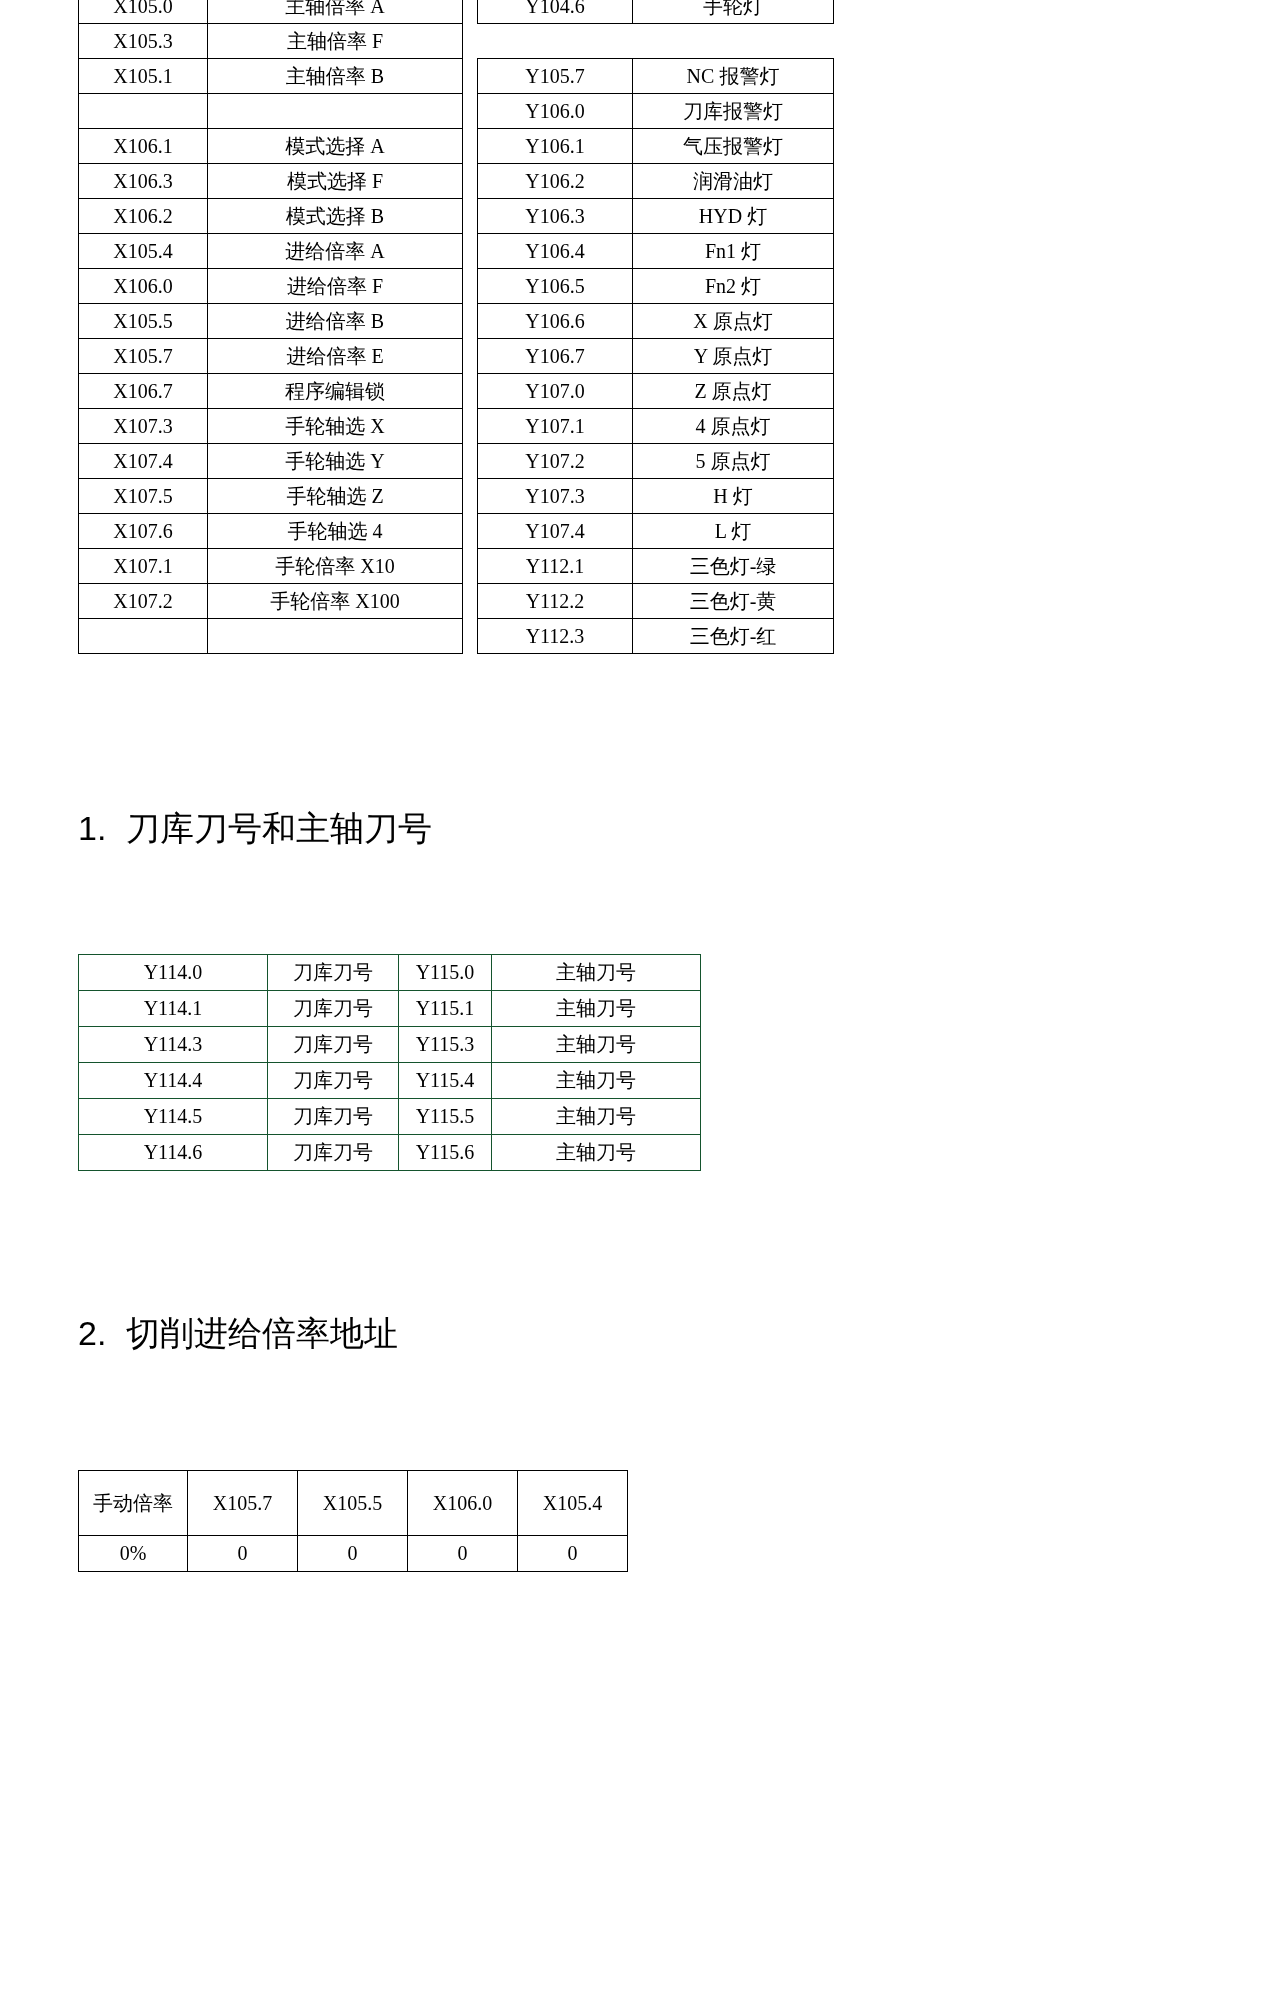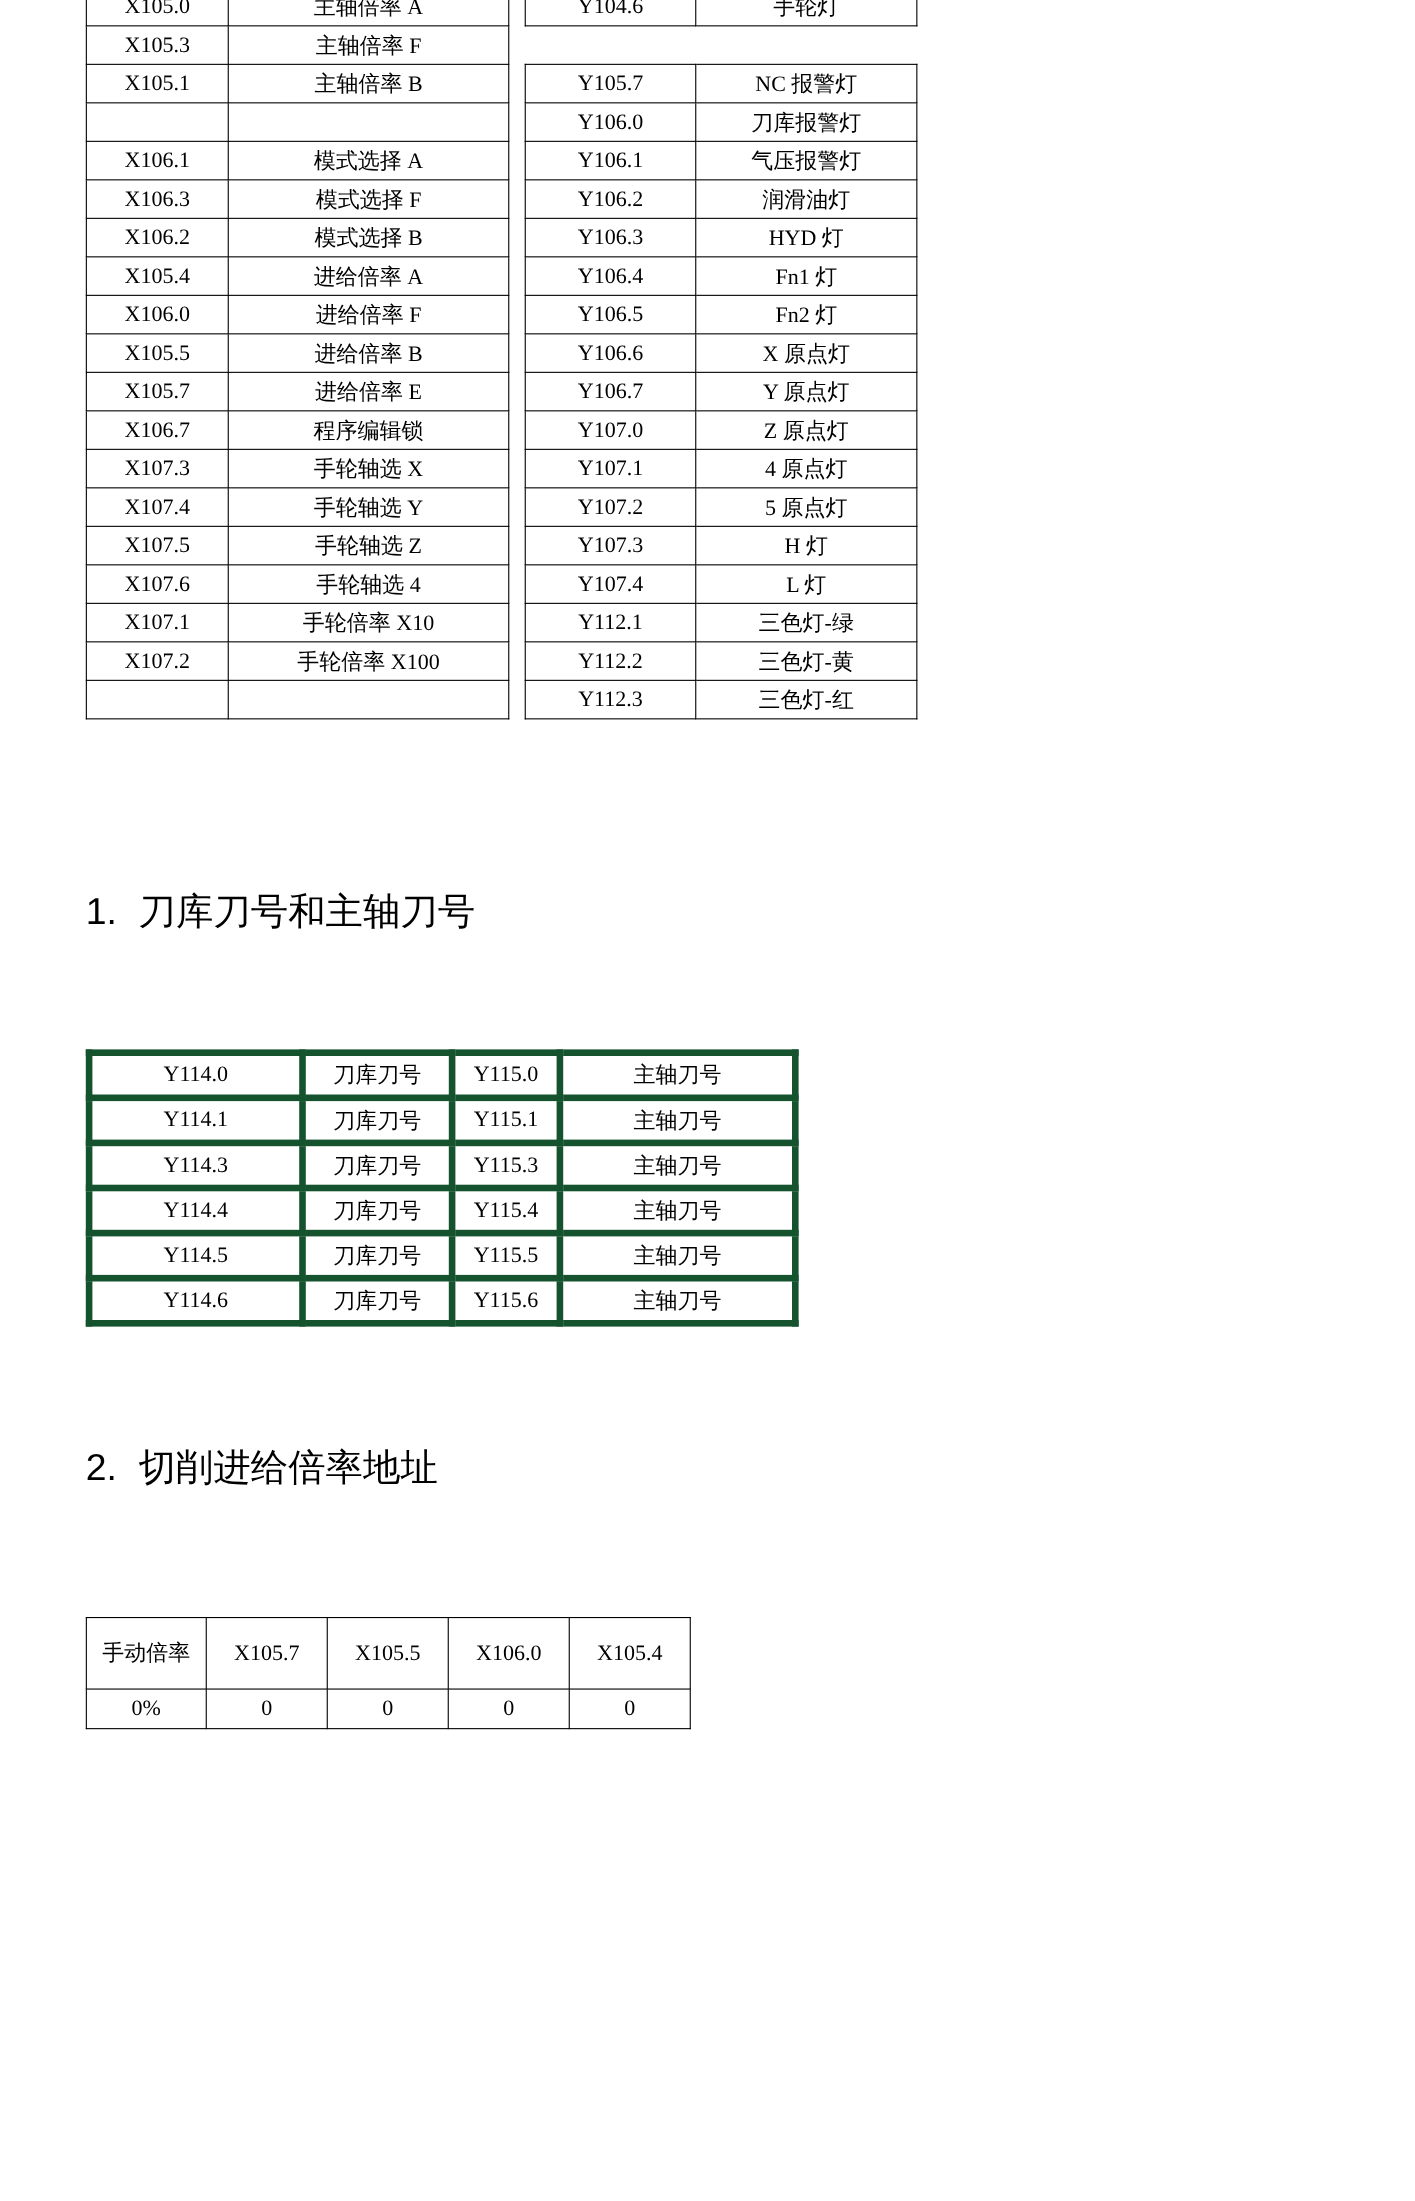--- a/index.html
+++ b/index.html
@@ -72,21 +72,21 @@
   .tool-table-wrap {
     position: absolute;
     left: 78px;
     top: 954px;
   }
   table.tool {
     border-collapse: collapse;
     table-layout: fixed;
   }
   table.tool td {
-    border: 6px solid #14532d;
+    border: 1px solid #14532d;
     height: 33px;
     text-align: center;
     vertical-align: middle;
     font-size: 20px;
     white-space: nowrap;
   }
   table.tool td.c0 { width: 186px; }
   table.tool td.c1 { width: 128px; }
   table.tool td.c2 { width: 90px; }
   table.tool td.c3 { width: 206px; }

